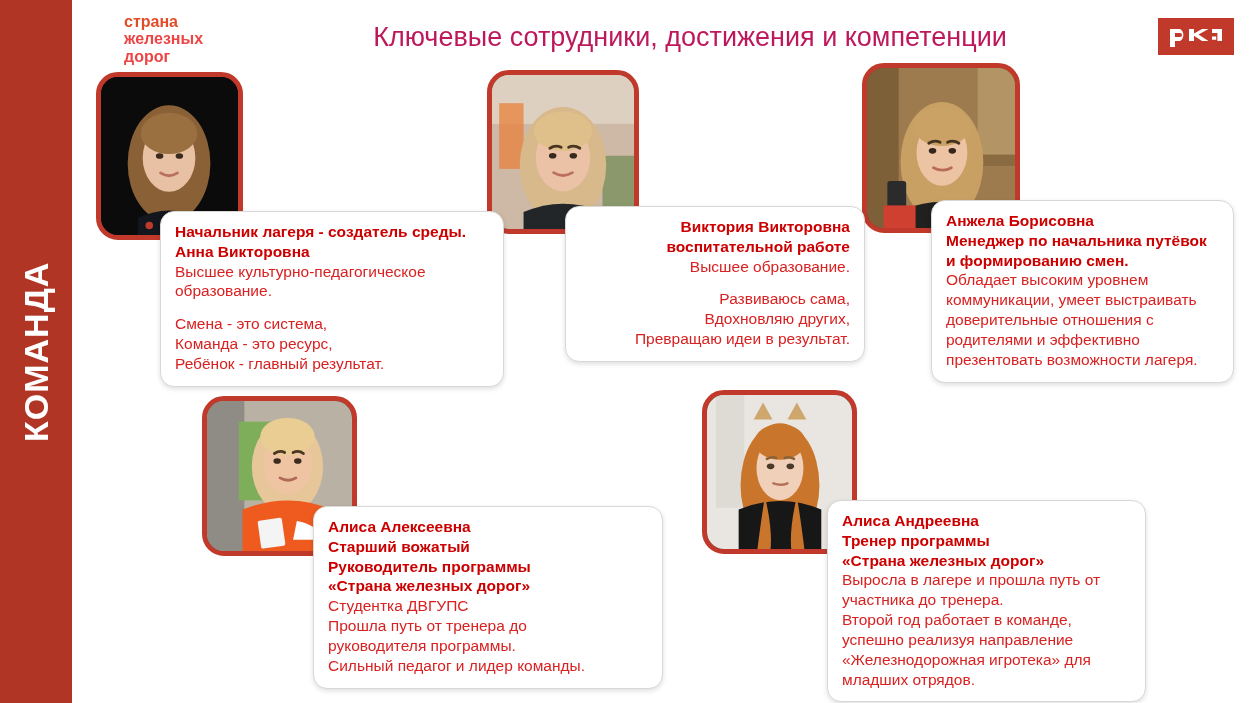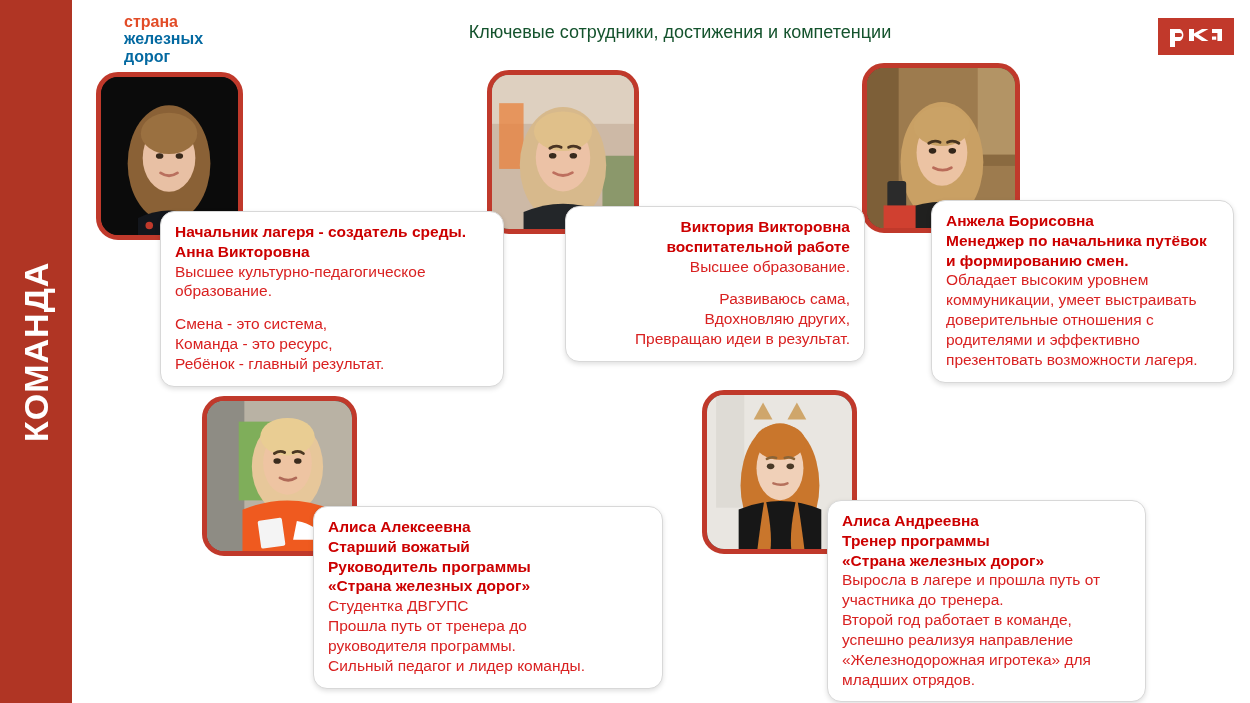--- a/index.html
+++ b/index.html
@@ -46,30 +46,30 @@
 
   
   .logo {
     position: absolute;
     left: 124px; top: 13px;
     line-height: 1.08;
     font-size: 16px;
     font-weight: bold;
   }
   .logo-line1 { color: #e24c27; }
-  .logo-line2, .logo-line3 { color: #0369a1; }
+  .logo-line2, .logo-line3 { color: #ef4444; }
 
   
   .slide-title {
     position: absolute;
-    left: 330px; top: 22px;
+    left: 340px; top: 22px;
     width: 700px;
     text-align: center;
-    font-size: 18px;
-    color: #14532d;
+    font-size: 27px;
+    color: #be185d;
     white-space: nowrap;
   }
 
   
   .rzd-logo {
     position: absolute;
     left: 1158px; top: 18px;
     width: 76px; height: 37px;
     background: #c1392b;
     display: flex;

